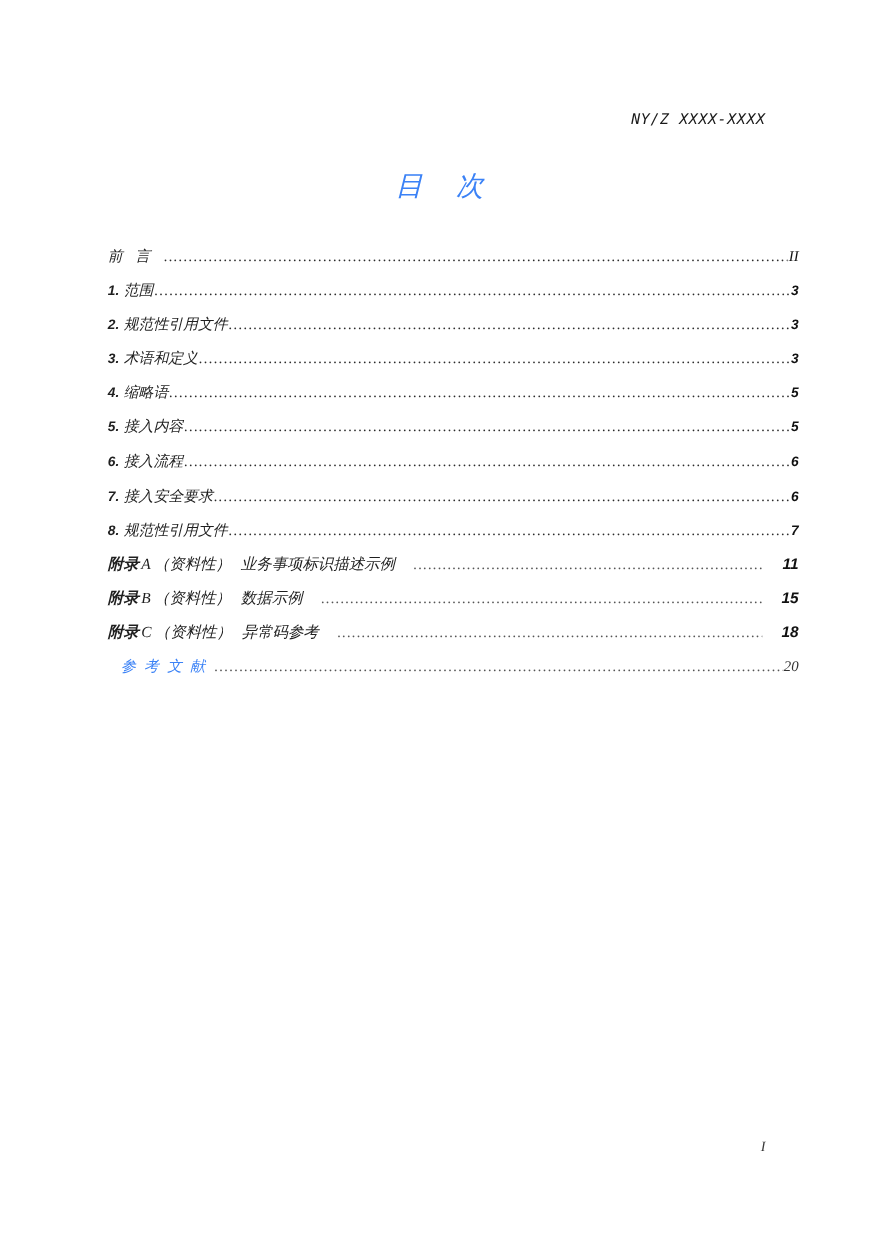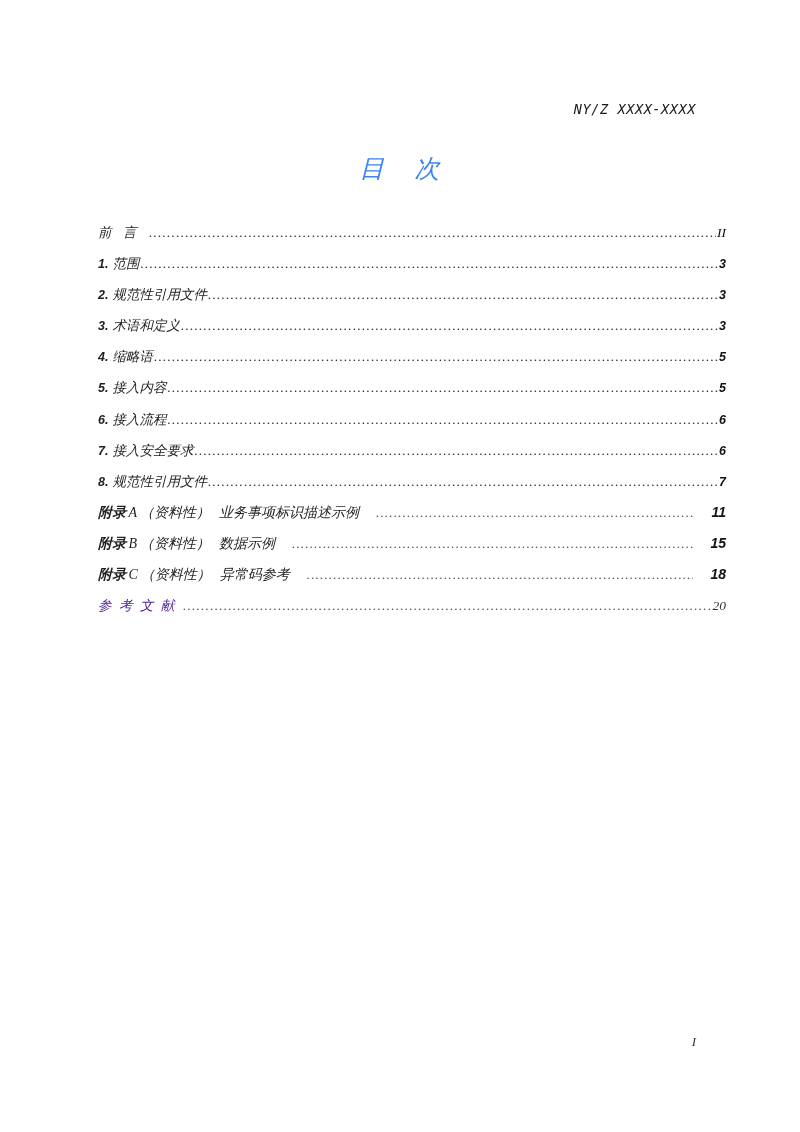--- a/index.html
+++ b/index.html
@@ -118,21 +118,22 @@
     font-weight: bold;
     font-family: "Liberation Sans", "DejaVu Sans", sans-serif;
   }
   .toc-row.appendix .leader::after {
     color: #555555;
     letter-spacing: 1.05px;
   }
 
   .toc-row.spaced .toc-label {
     letter-spacing: 7.5px;
-    color: #4c1d95;
+    color: #3b82f6;
+    margin-left: 12px;
   }
   .toc-row.spaced .leader::after {
     color: #555555;
   }
   .toc-row.spaced .toc-page {
     color: #333333;
   }
   .toc-row.spaced-wide .toc-label {
     letter-spacing: 11.5px;
     justify-content: flex-end;

